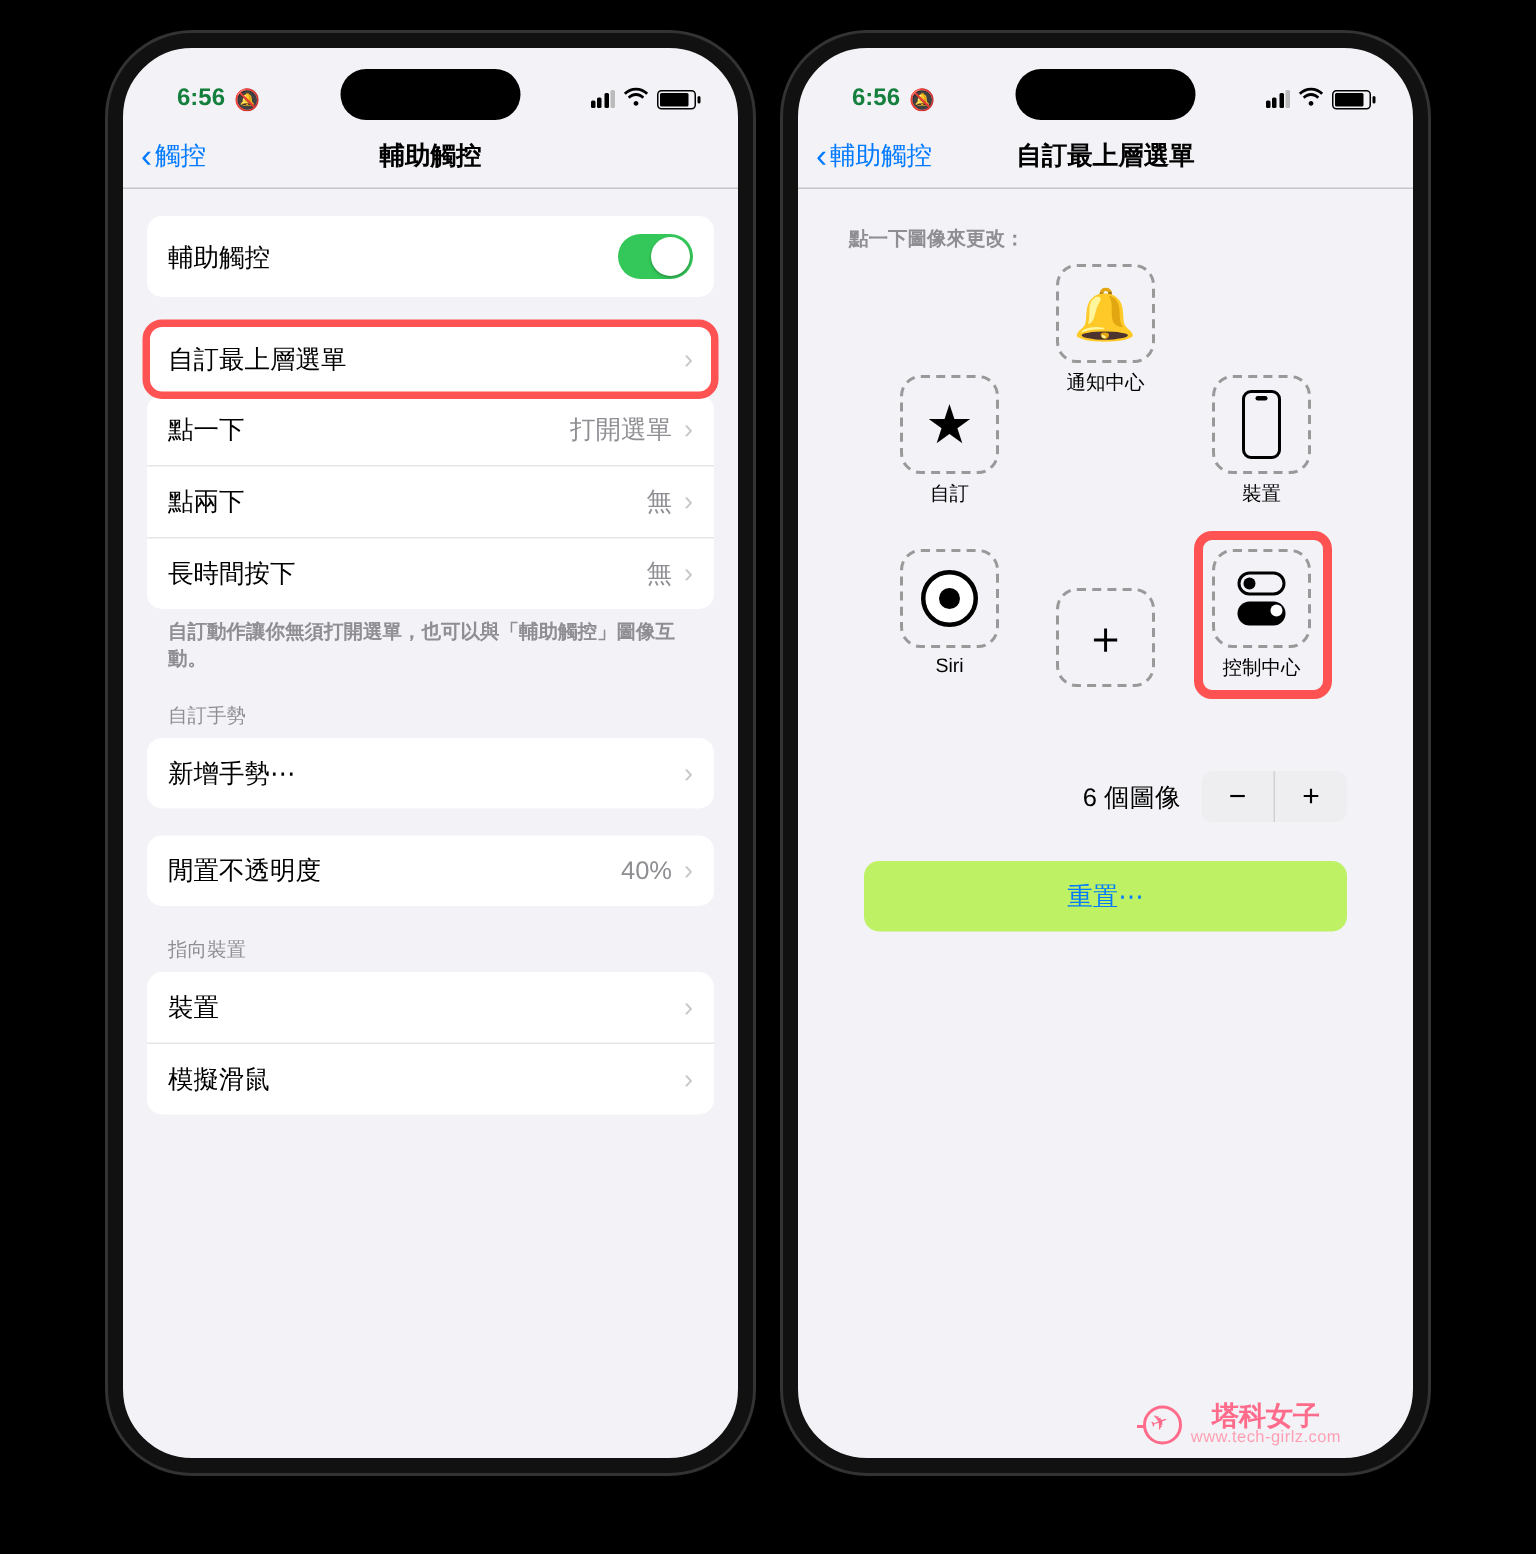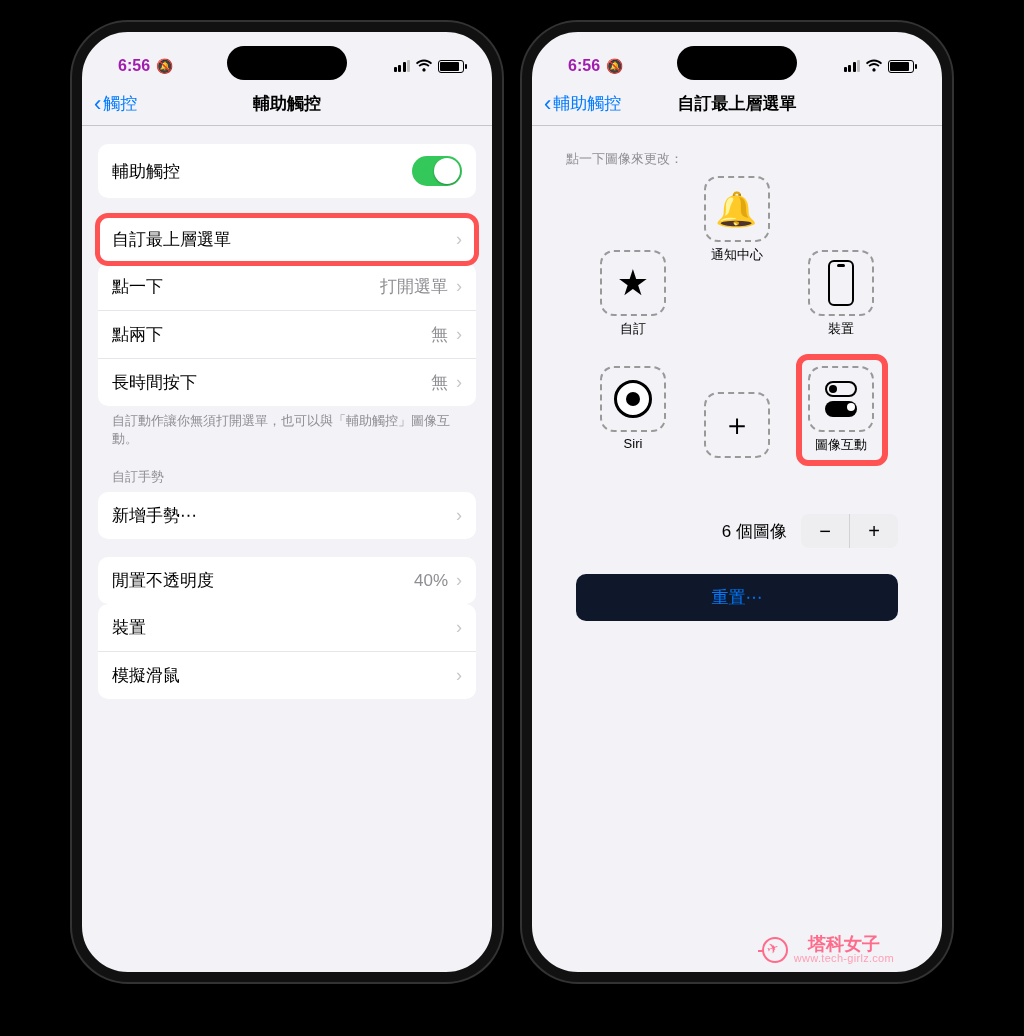--- a/index.html
+++ b/index.html
@@ -38,21 +38,21 @@
     z-index: 10;
   }
   .status-bar {
     display: flex;
     justify-content: space-between;
     align-items: center;
     padding: 18px 28px 0 36px;
     height: 50px;
     font-size: 16px;
     font-weight: 600;
-    color: #a21caf;
+    color: #15803d;
   }
   .status-left { display:flex; align-items:center; gap:6px; }
   .status-right { display:flex; align-items:center; gap:5px; }
   .bell-slash { font-size: 14px; }
   .signal { display:inline-flex; align-items:flex-end; gap:1.5px; }
   .signal span { width:3px; background:#000; border-radius:1px; }
   .signal span:nth-child(1){height:5px}
   .signal span:nth-child(2){height:7px}
   .signal span:nth-child(3){height:10px}
   .signal span:nth-child(4){height:12px; background:#bbb;}
@@ -118,20 +118,21 @@
   }
   .chevron {
     color:#c7c7cc;
     font-size:18px;
   }
   .footer-text {
     font-size:13px;
     color:#8e8e93;
     padding: 6px 30px 0 30px;
     line-height:1.4;
+    font-weight:bold;
   }
   .header-text {
     font-size:13px;
     color:#8e8e93;
     padding: 20px 30px 6px 30px;
   }
 
   .switch {
     width:50px; height:30px; border-radius:15px; background:#34c759;
     position:relative;
@@ -215,21 +216,21 @@
     background:#eeeef0;
     border-radius:8px;
     overflow:hidden;
   }
   .stepper button{
     width:48px;height:34px;border:none;background:transparent;font-size:20px;color:#000;
   }
   .stepper .div{width:1px;background:#d1d1d6;}
 
   .reset-cell {
-    background:#0f172a;
+    background:#bef264;
     border-radius:10px;
     margin: 26px 16px 0 16px;
     text-align:center;
     padding:12px;
     color:#007aff;
     font-size:17px;
   }
 
   .watermark {
     position:absolute;
@@ -348,20 +349,21 @@
       <div class="cell-group">
         <div class="cell">
           <span>閒置不透明度</span>
           <span class="right">
               <span>40%</span>
               <span class="chevron">›</span>
             </span>
         </div>
       </div>
 
+      <div class="header-text">指向裝置</div>
       <div class="cell-group">
         <div class="cell">
           <span>裝置</span>
           <span class="right">
               <span class="chevron">›</span>
             </span>
         </div>
         <div class="cell">
           <span>模擬滑鼠</span>
           <span class="right">
@@ -440,21 +442,21 @@
             </div>
           <div class="tile-label"></div>
         </div>
         <div class="tile-wrap" style="left:248px;top:190px">
           <div class="tile">
               <span class="cc-ico">
                 <span class="t"></span>
                 <span class="b"></span>
               </span>
             </div>
-          <div class="tile-label">圖像互動</div>
+          <div class="tile-label">控制中心</div>
         </div>
         <div class="control-highlight" style="left:236px;top:178px;width:92px;height:112px"></div>
       </div>
 
       <div class="stepper-row">
         <span style="font-size:17px">6 個圖像</span>
         <div class="stepper">
           <button>−</button>
           <span class="div"></span>
           <button>+</button>

